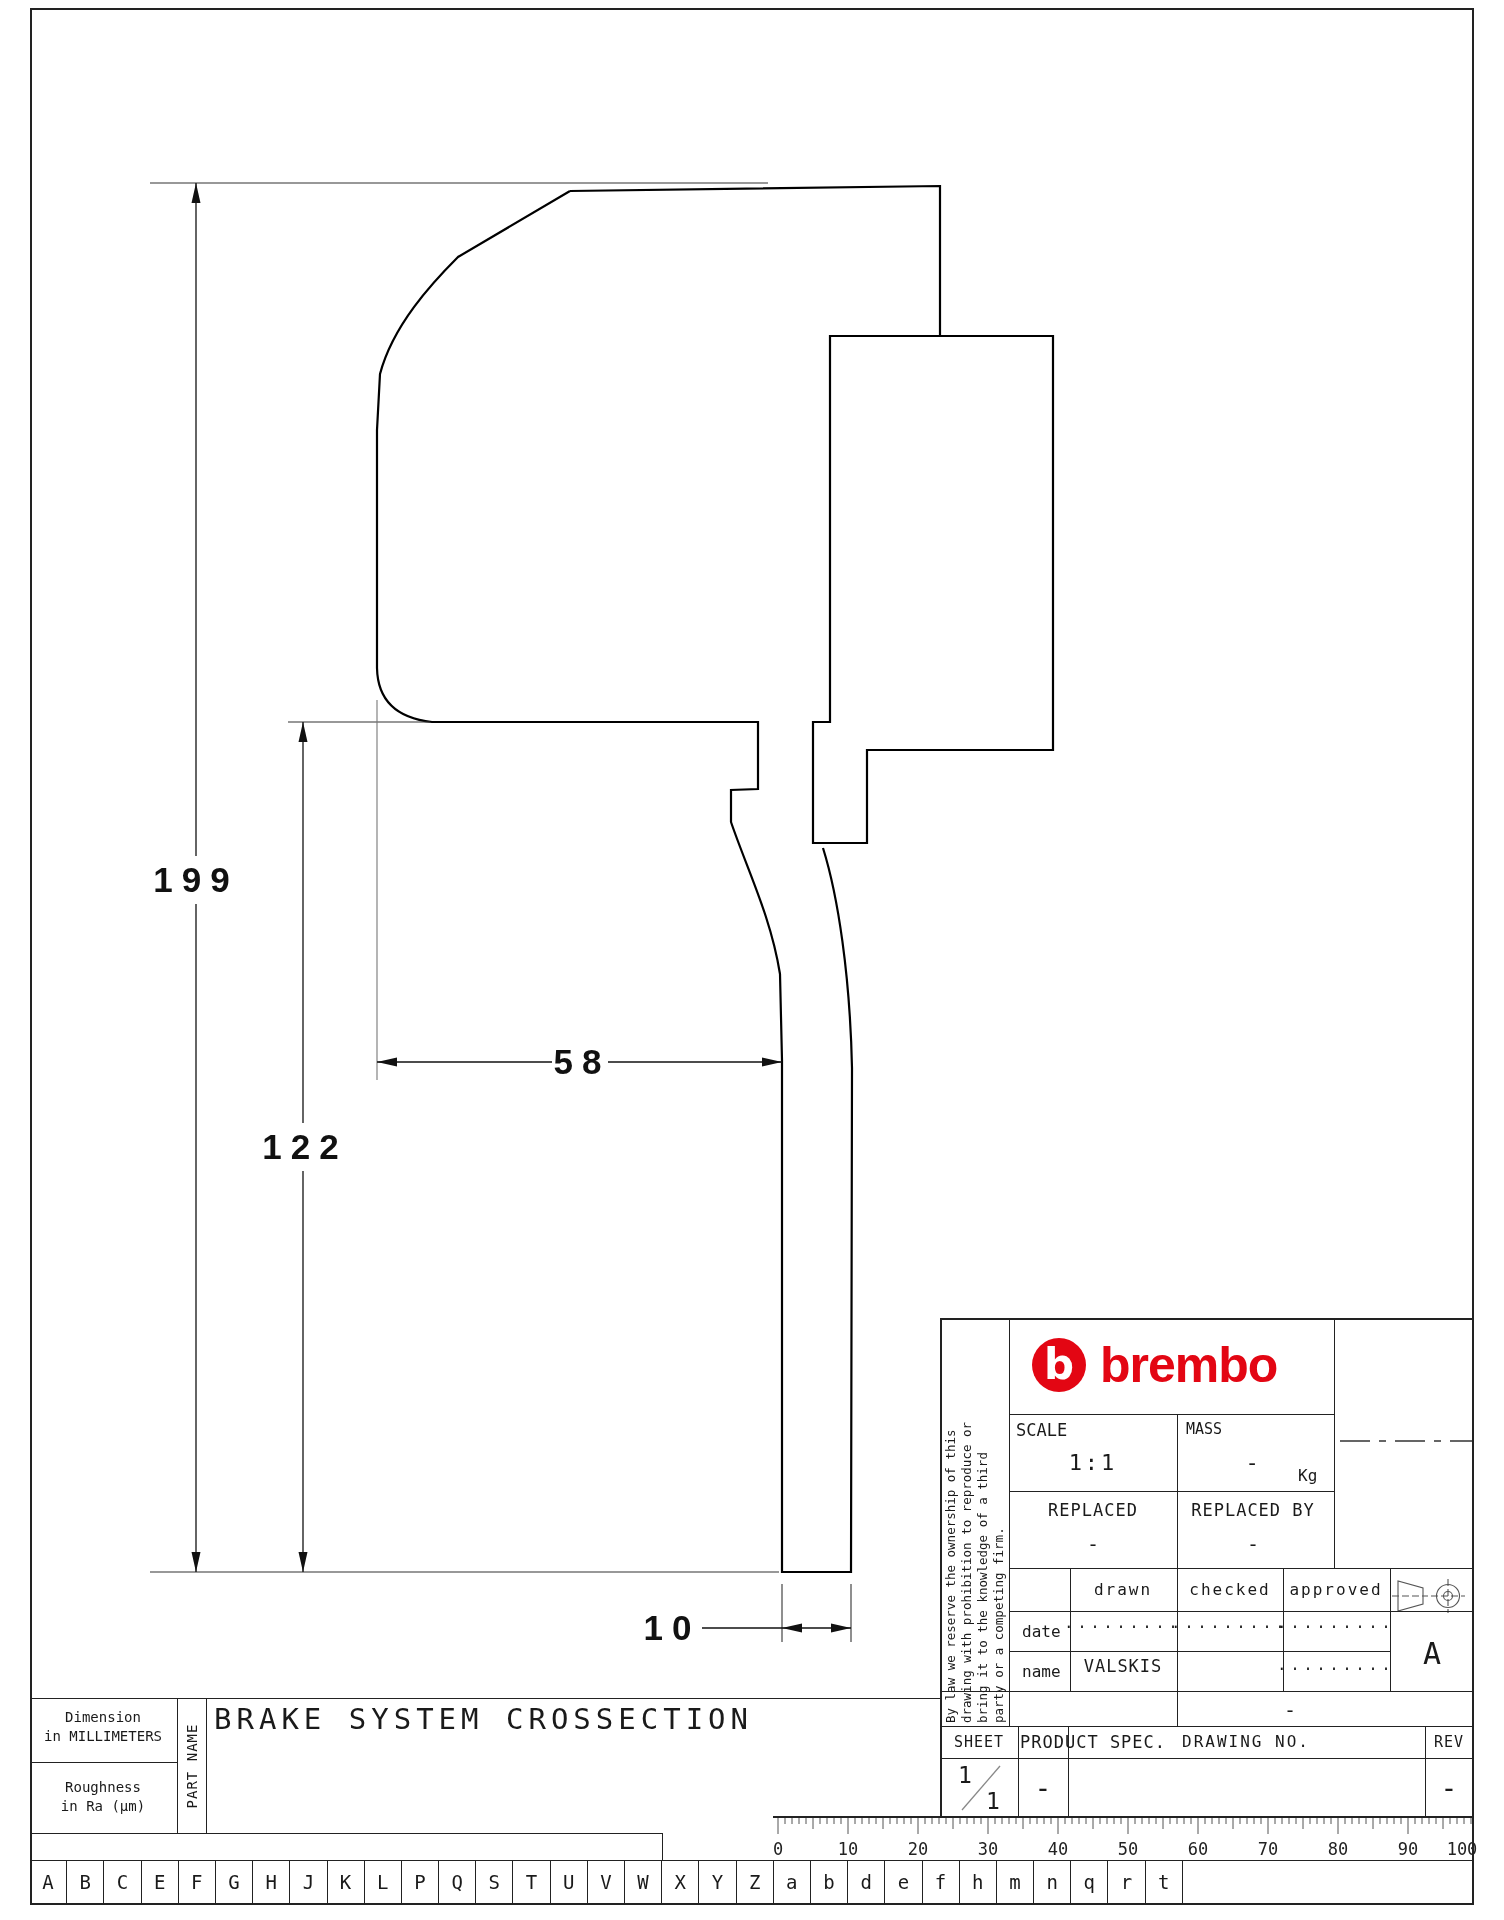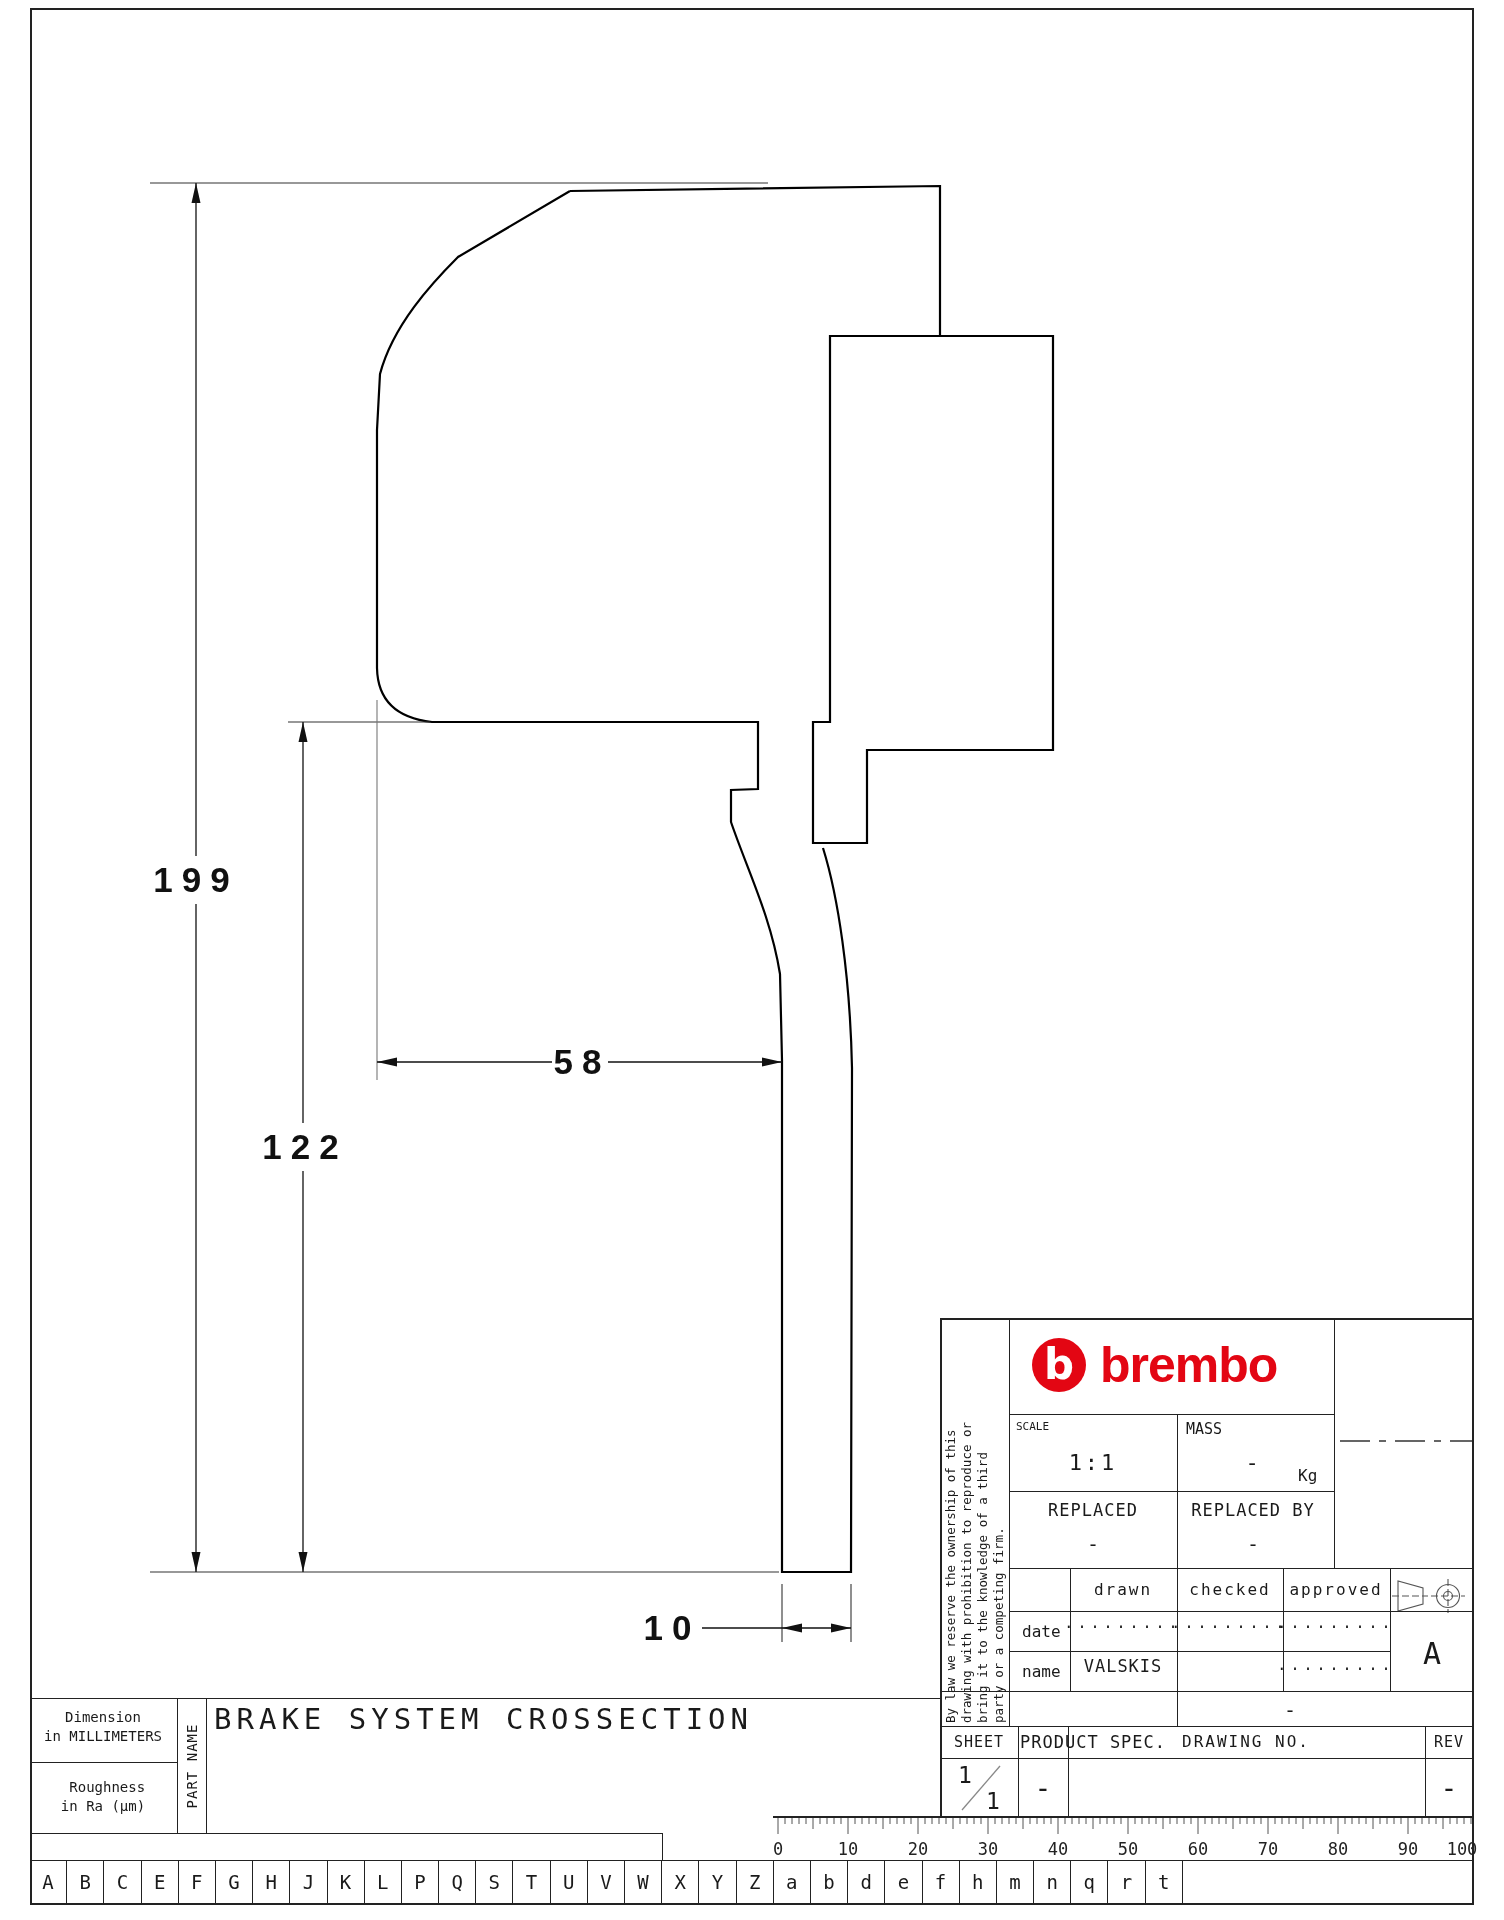--- a/index.html
+++ b/index.html
@@ -236,21 +236,21 @@
   </svg>
   <span class="brand" style="color:#e30613;">brembo</span>
 
   <div class="vert">
     <div class="pre">By law we reserve the ownership of this
 drawing with prohibition to reproduce or
 bring it to the knowledge of a third
 party or a competing firm.</div>
   </div>
 
-  <span class="t" style="left:1016px;top:1420px;font-size:11px;">SCALE</span>
+  <span class="t" style="left:1016px;top:1420px;font-size:17px;">SCALE</span>
   <span class="t ctr" style="left:1093px;top:1450px;font-size:22px;letter-spacing:3px;">1:1</span>
   <span class="t" style="left:1186px;top:1420px;font-size:15px;">MASS</span>
   <span class="t ctr" style="left:1252px;top:1450px;font-size:22px;">-</span>
   <span class="t" style="left:1298px;top:1466px;font-size:16px;text-align:right;">Kg</span>
   <span class="t ctr" style="left:1093px;top:1500px;font-size:17px;letter-spacing:1px;">REPLACED</span>
   <span class="t ctr" style="left:1093px;top:1532px;font-size:20px;">-</span>
   <span class="t ctr" style="left:1253px;top:1500px;font-size:17px;letter-spacing:1px;">REPLACED BY</span>
   <span class="t ctr" style="left:1253px;top:1532px;font-size:20px;">-</span>
 
   <span class="t ctr" style="left:1123px;top:1580px;font-size:16px;letter-spacing:2px;">drawn</span>
@@ -271,21 +271,21 @@
   <span class="t ctr" style="left:1246px;top:1732px;font-size:16px;letter-spacing:2px;">DRAWING NO.</span>
   <span class="t ctr" style="left:1449px;top:1733px;font-size:15px;letter-spacing:1px;">REV</span>
   <span class="t" style="left:958px;top:1762px;font-size:23px;">1</span>
   <span class="t" style="left:986px;top:1788px;font-size:23px;">1</span>
   <span class="t ctr" style="left:1043px;top:1772px;font-size:28px;">-</span>
   <span class="t ctr" style="left:1449px;top:1772px;font-size:28px;">-</span>
   <span class="t ctr" style="left:1432px;top:1636px;font-size:30px;">A</span>
 
   <div class="t pre" style="left:103px;top:1708px;font-size:14px;line-height:19px;text-align:center;transform:translateX(-50%);">Dimension
 in MILLIMETERS</div>
-  <div class="t pre" style="left:103px;top:1778px;font-size:14px;line-height:19px;text-align:right;transform:translateX(-50%);">Roughness
+  <div class="t pre" style="left:103px;top:1778px;font-size:14px;line-height:19px;text-align:center;transform:translateX(-50%);">Roughness
 in Ra (µm)</div>
   <div class="pname">
     <div>PART NAME</div>
   </div>
   <span class="t" style="left:214px;top:1702px;font-size:29px;letter-spacing:5px;">BRAKE SYSTEM CROSSECTION</span>
 
   <div class="letters" id="letters-row">
       <div class="lbox">A</div>
       <div class="lbox">B</div>
       <div class="lbox">C</div>

